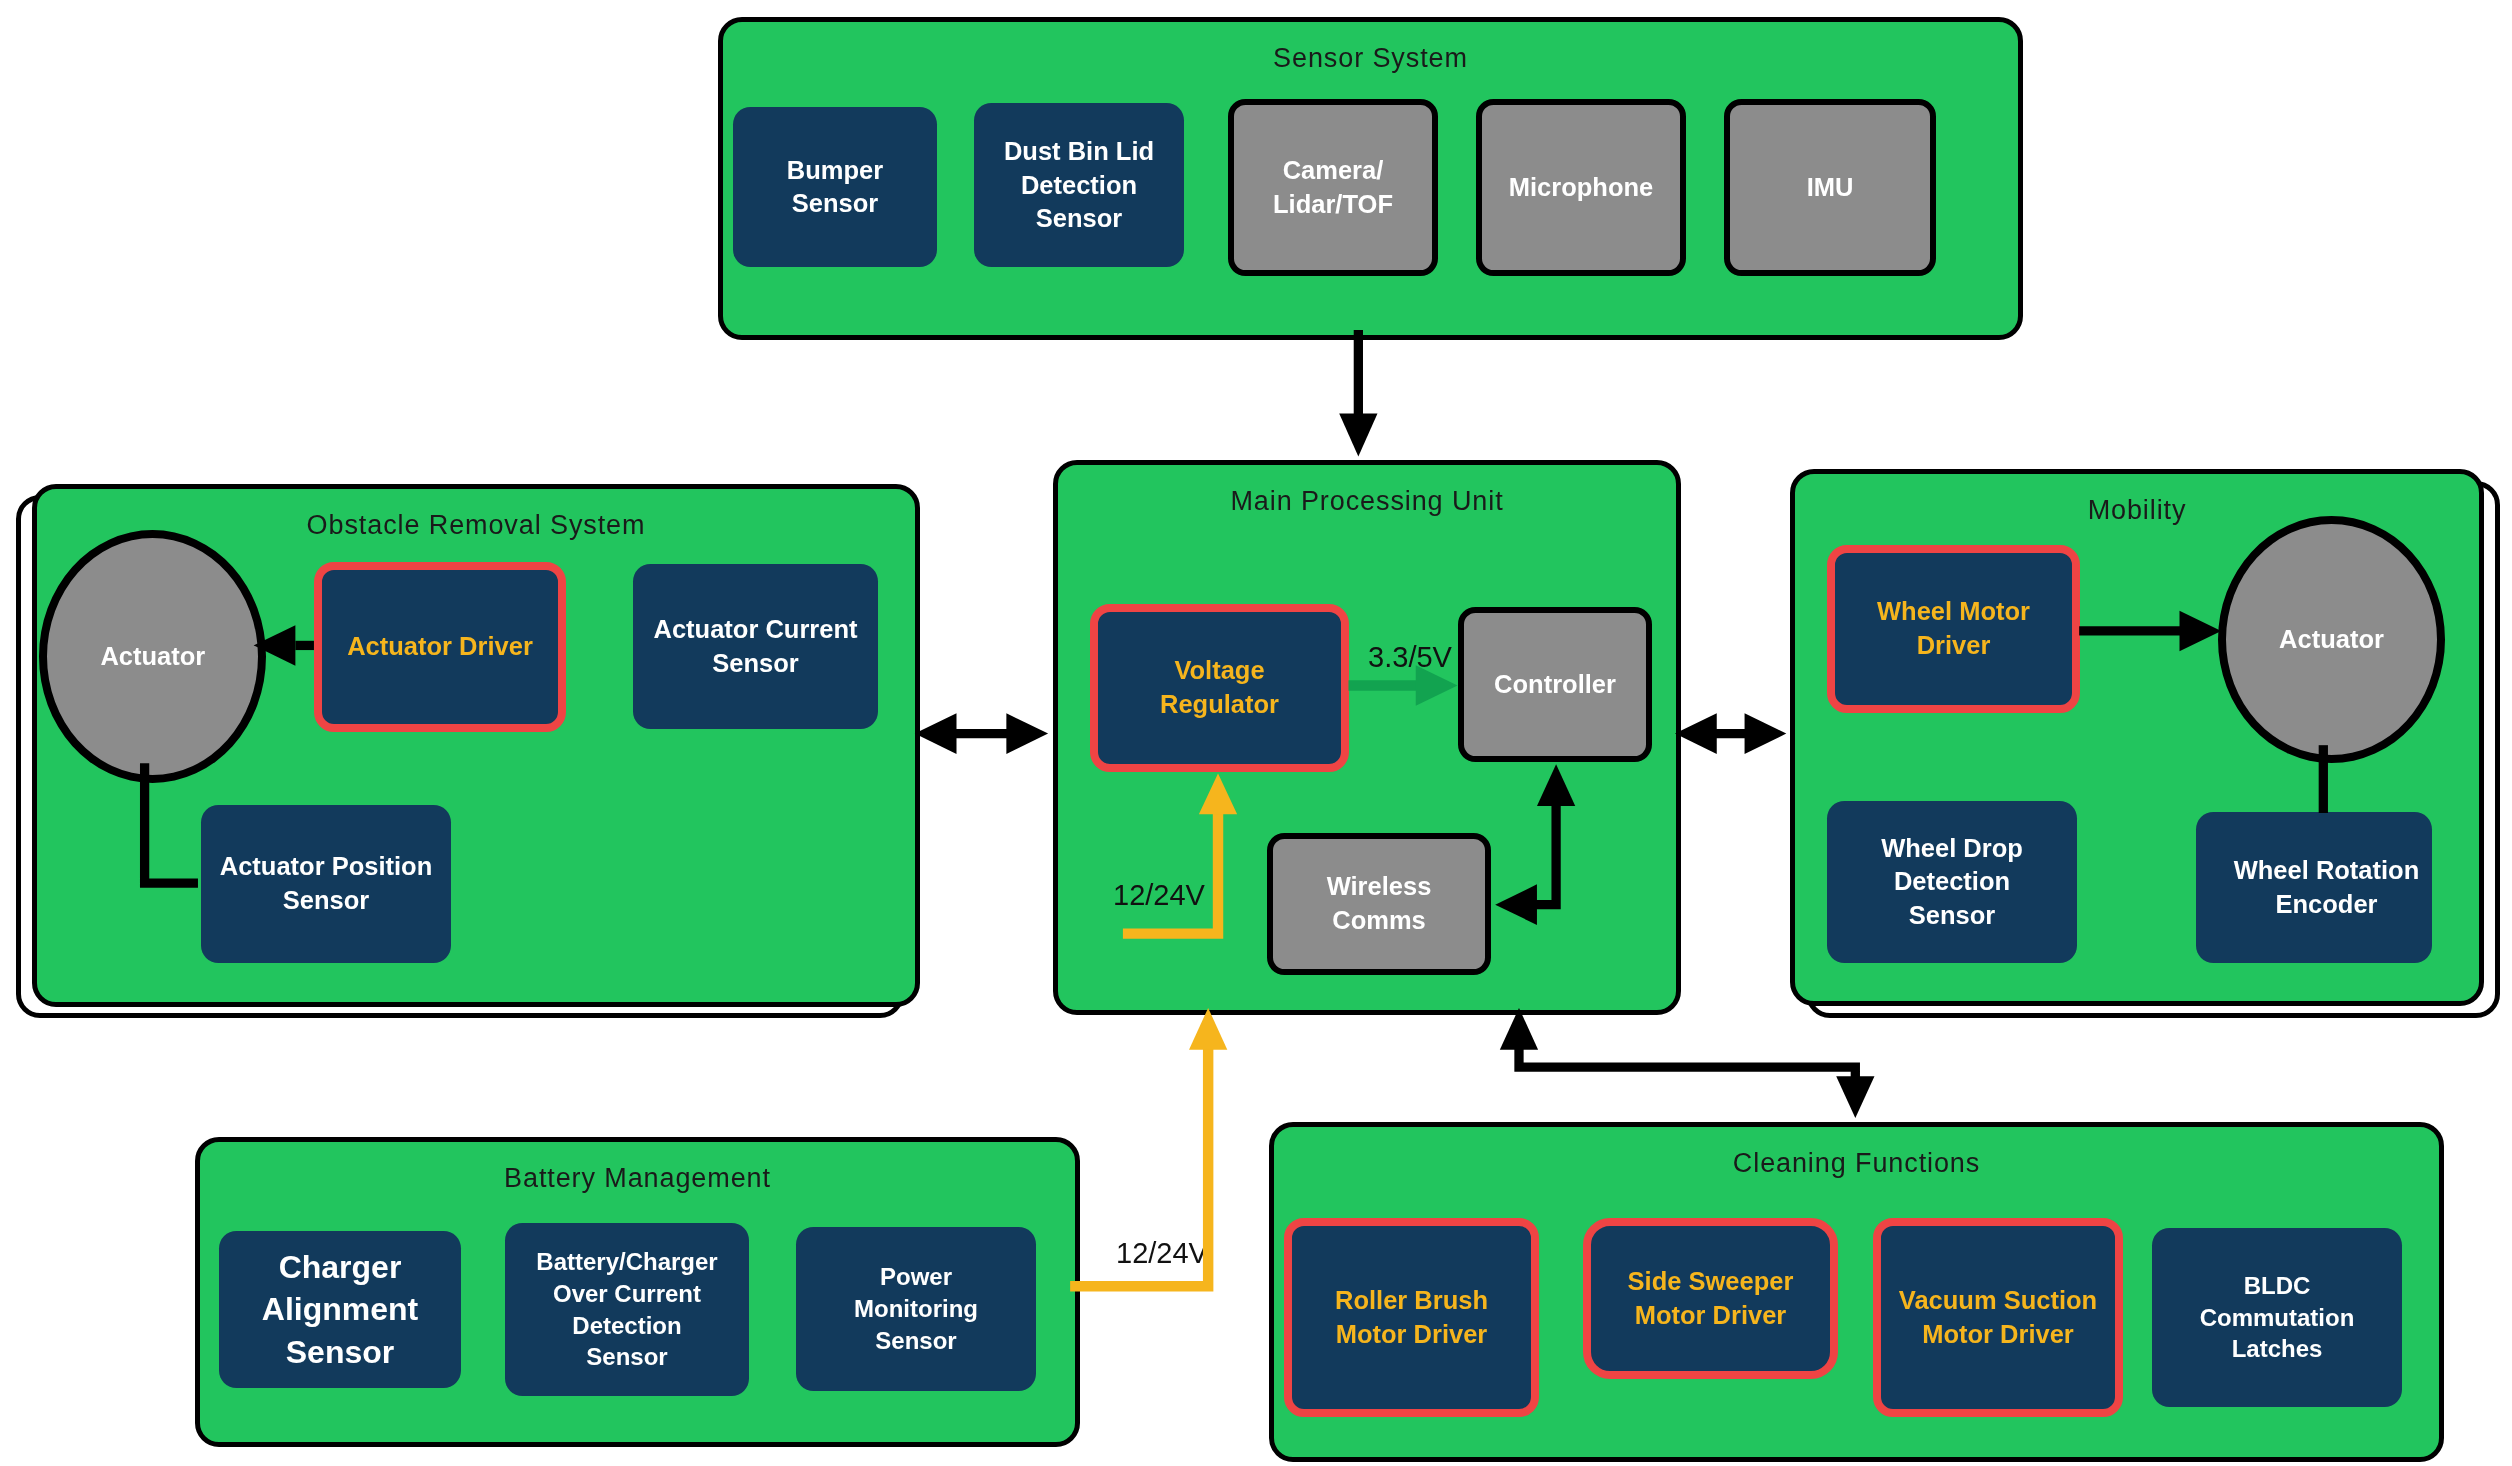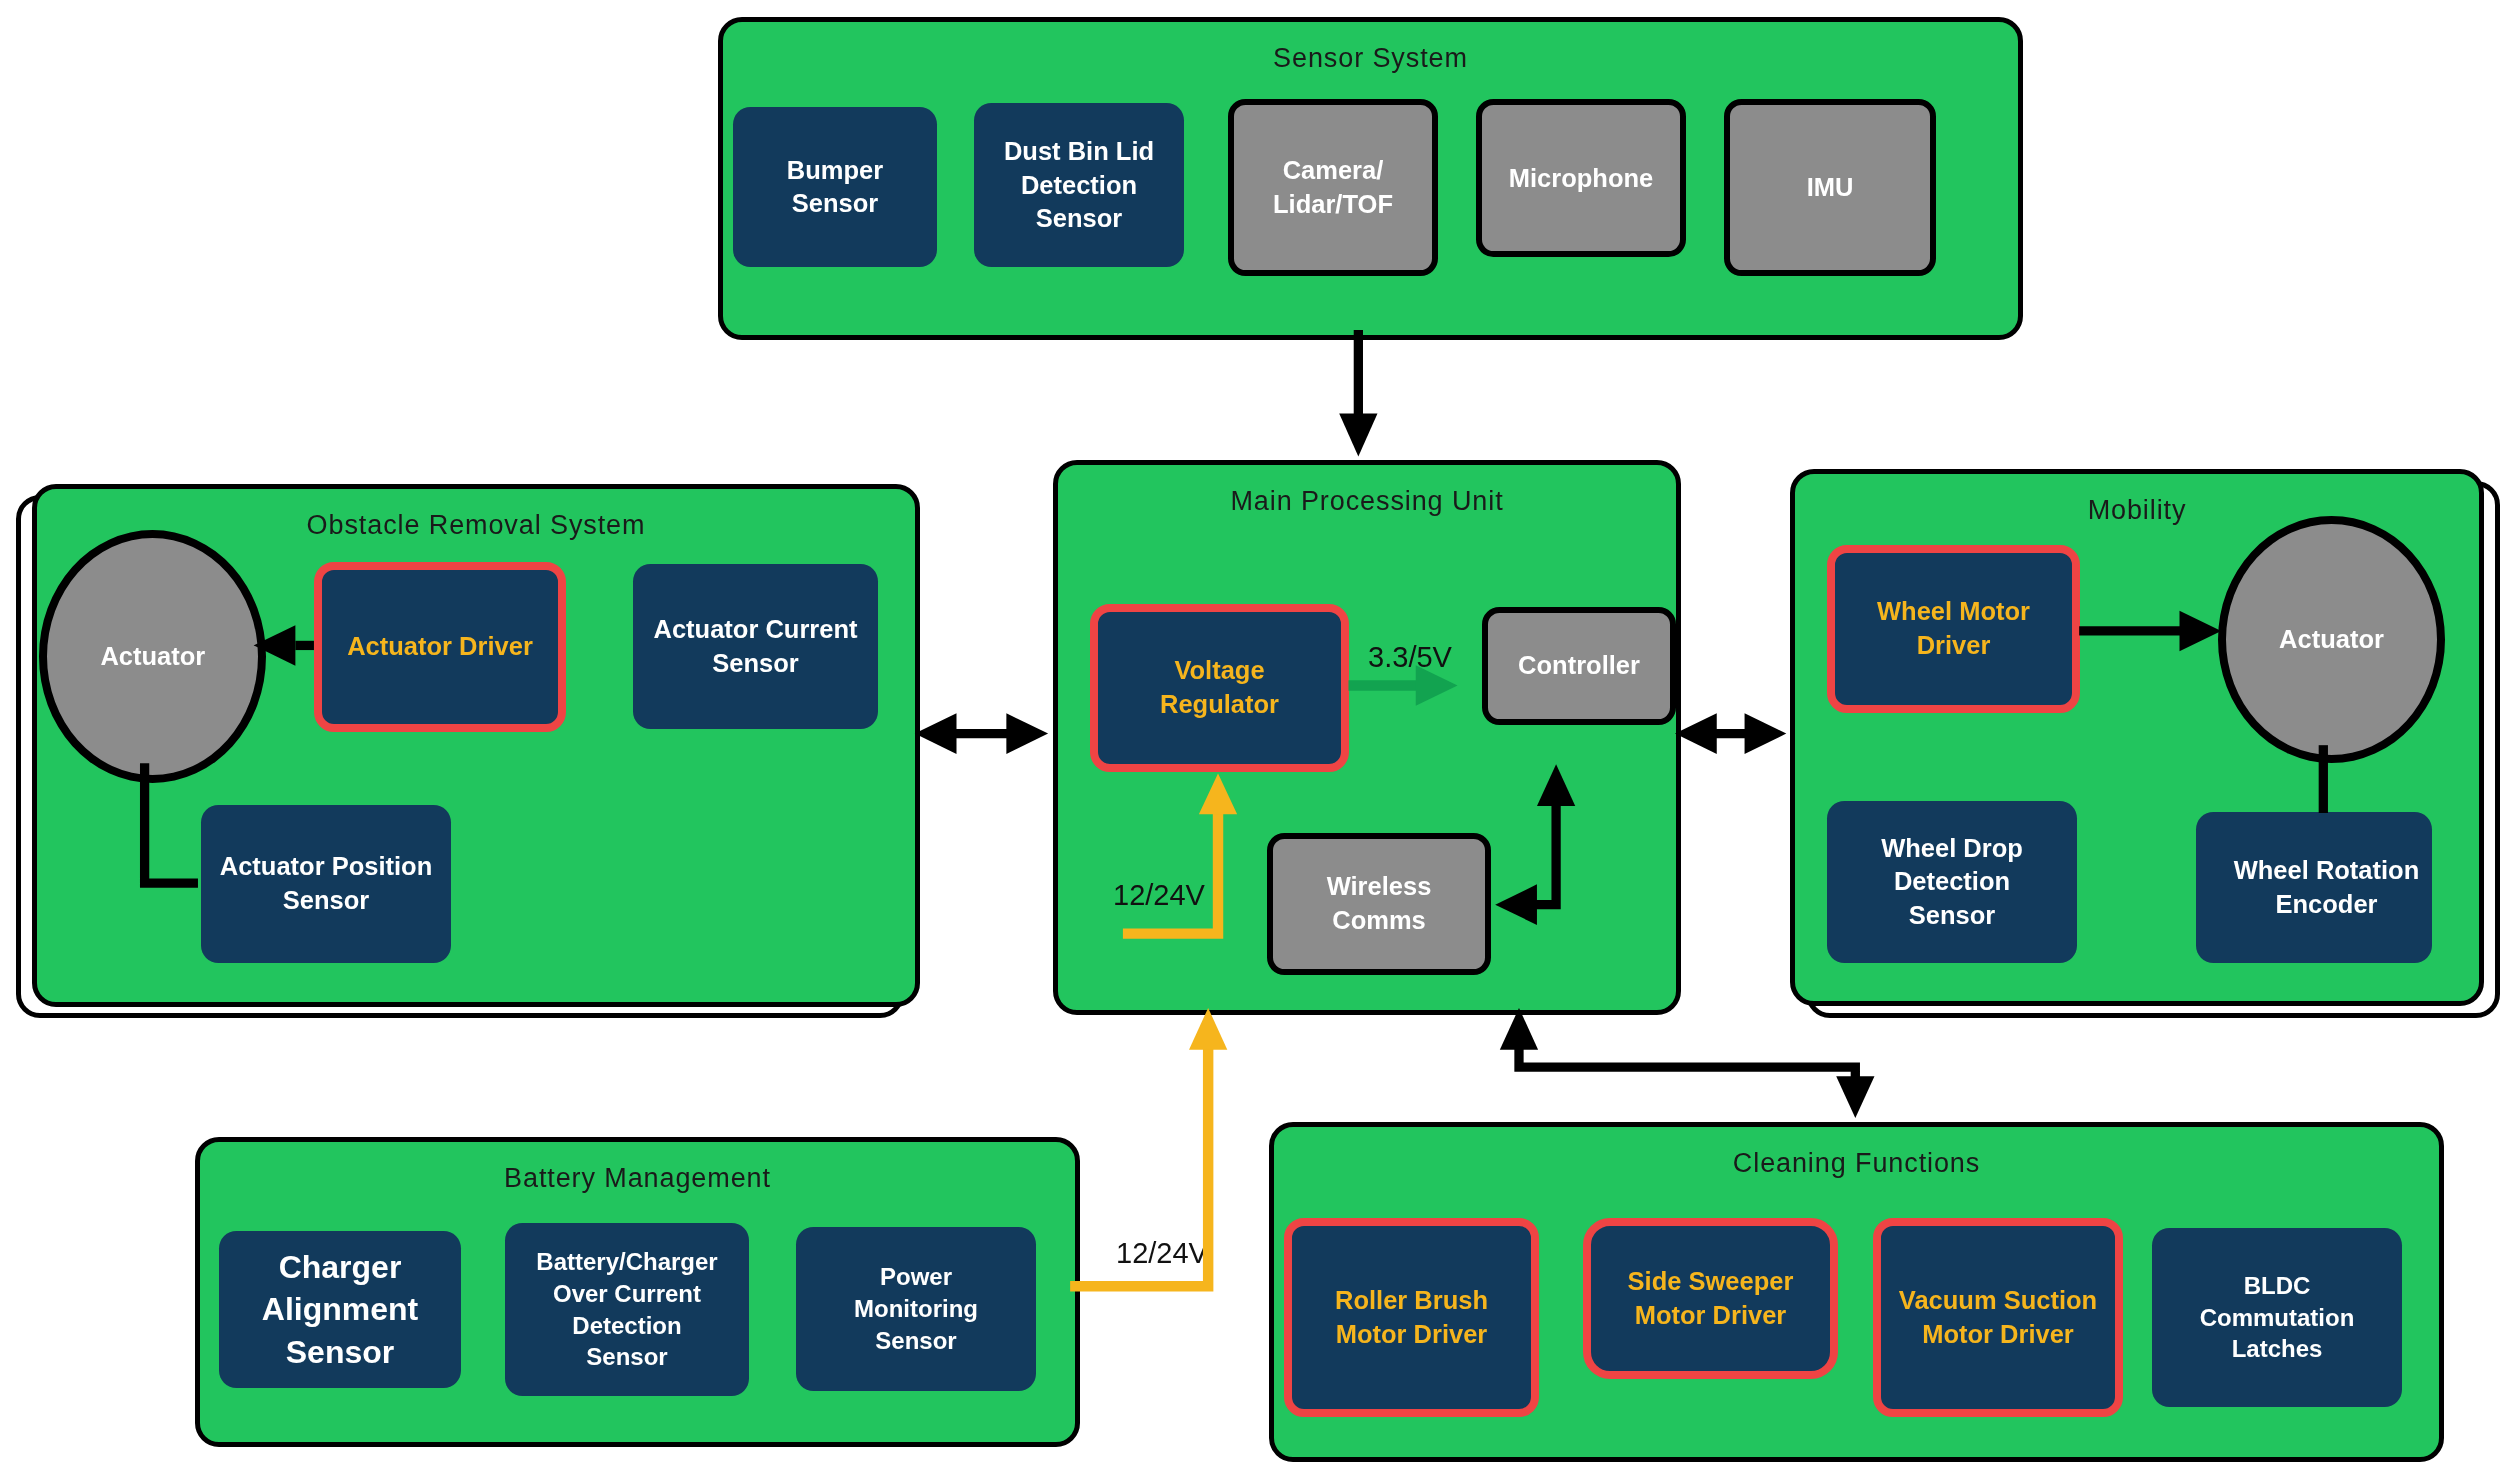--- a/index.html
+++ b/index.html
@@ -84,39 +84,39 @@
 
   <div class="panel" style="left:718px;top:17.4px;width:1295px;height:313px;">
     <div class="panel-title">Sensor System</div>
     <div class="box navy" style="left:10px;top:85px;width:204px;height:160px;">Bumper
 Sensor</div>
     <div class="box navy" style="left:251px;top:81px;width:210px;height:164px;">Dust Bin Lid
 Detection
 Sensor</div>
     <div class="box gray" style="left:505px;top:77px;width:210px;height:177px;">Camera/
 Lidar/TOF</div>
-    <div class="box gray" style="left:753px;top:77px;width:210px;height:158px;">Microphone</div>
+    <div class="box gray" style="left:753px;top:77px;width:210px;height:177px;">Microphone</div>
     <div class="box gray" style="left:1001px;top:77px;width:212px;height:177px;">IMU</div>
   </div>
 
   <div class="panel" style="left:32px;top:484px;width:878px;height:513px;">
     <div class="panel-title">Obstacle Removal System</div>
     <div class="ellipse" style="left:2.3px;top:41px;width:211px;height:237px;">Actuator</div>
     <div class="box gold-border" style="left:277px;top:73px;width:252px;height:170px;">Actuator Driver</div>
     <div class="box navy" style="left:596px;top:75px;width:245px;height:165px;">Actuator Current
 Sensor</div>
     <div class="box navy" style="left:164px;top:316px;width:250px;height:158px;">Actuator Position
 Sensor</div>
   </div>
 
   <div class="panel" style="left:1053px;top:460px;width:618px;height:545px;">
     <div class="panel-title">Main Processing Unit</div>
     <div class="box gold-border" style="left:32px;top:139px;width:259px;height:168px;">Voltage
 Regulator</div>
-    <div class="box gray" style="left:424px;top:142px;width:194px;height:118px;">Controller</div>
+    <div class="box gray" style="left:400px;top:142px;width:194px;height:155px;">Controller</div>
     <div class="box gray" style="left:209px;top:368px;width:224px;height:142px;">Wireless
 Comms</div>
   </div>
 
   <div class="panel" style="left:1790px;top:469px;width:684px;height:527px;">
     <div class="panel-title">Mobility</div>
     <div class="box gold-border" style="left:32px;top:71px;width:253px;height:168px;">Wheel Motor
 Driver</div>
     <div class="ellipse" style="left:423px;top:42px;width:211px;height:231px;">Actuator</div>
     <div class="box navy" style="left:32px;top:327px;width:250px;height:162px;">Wheel Drop

